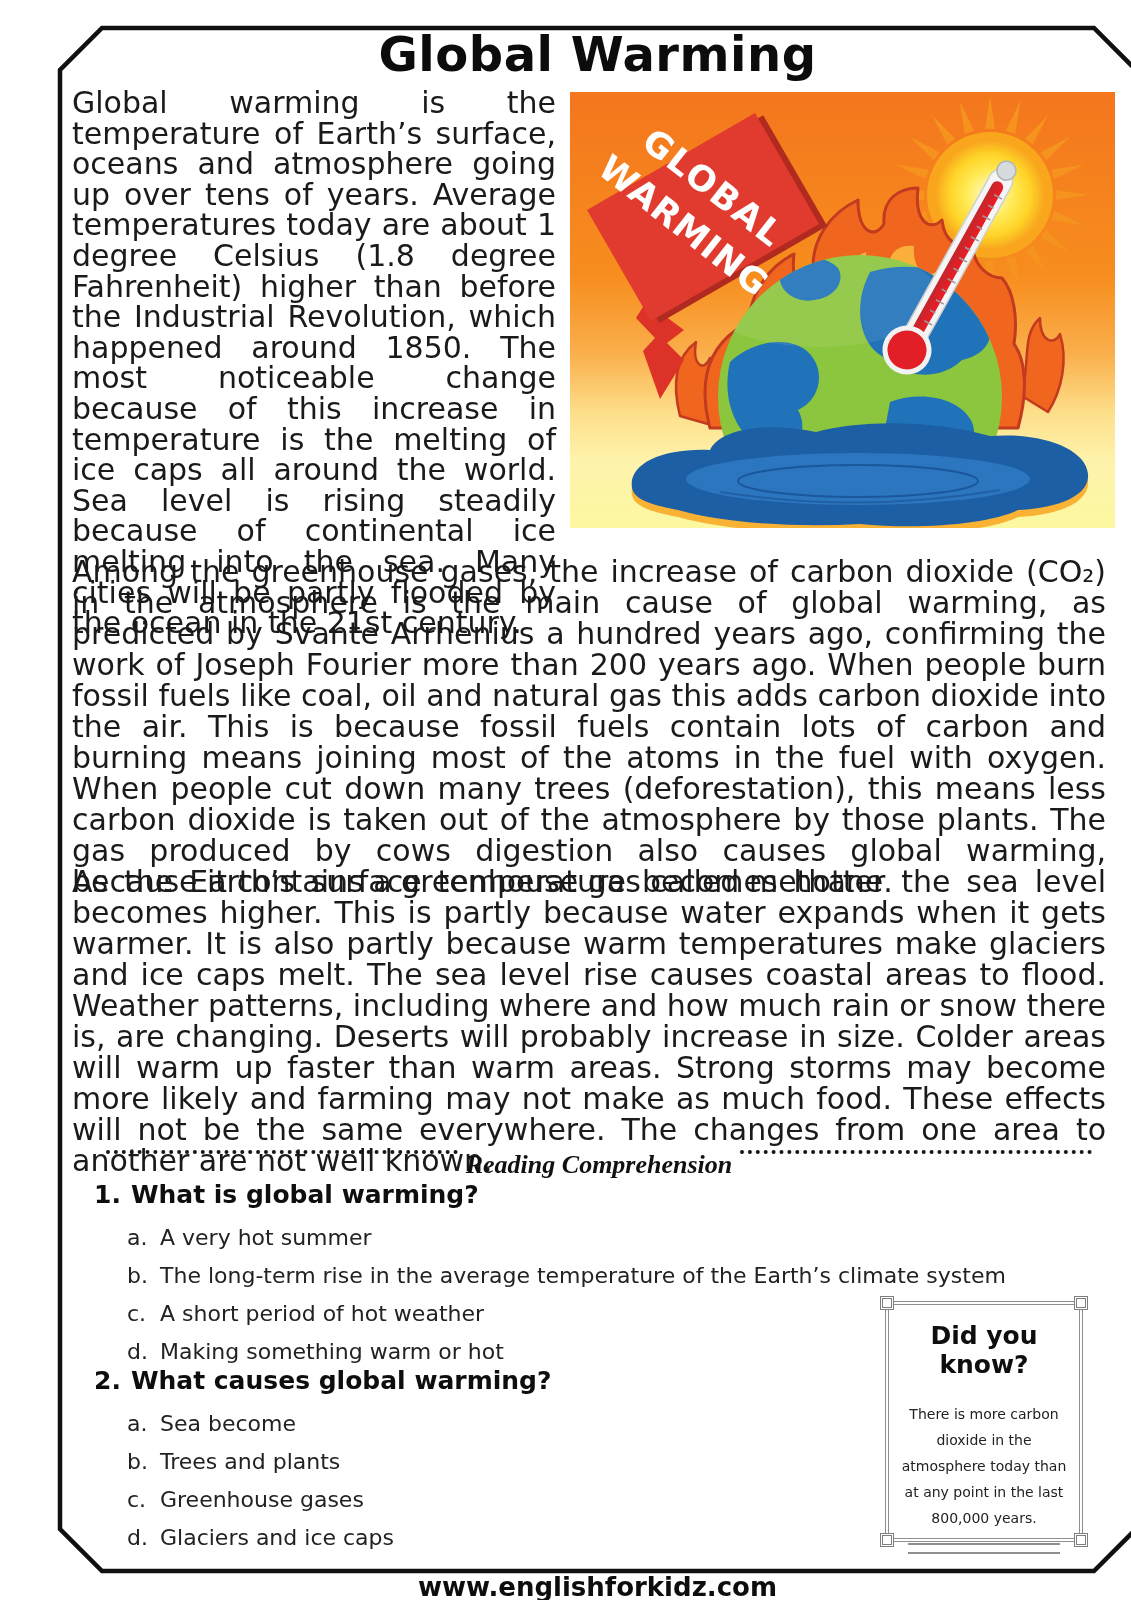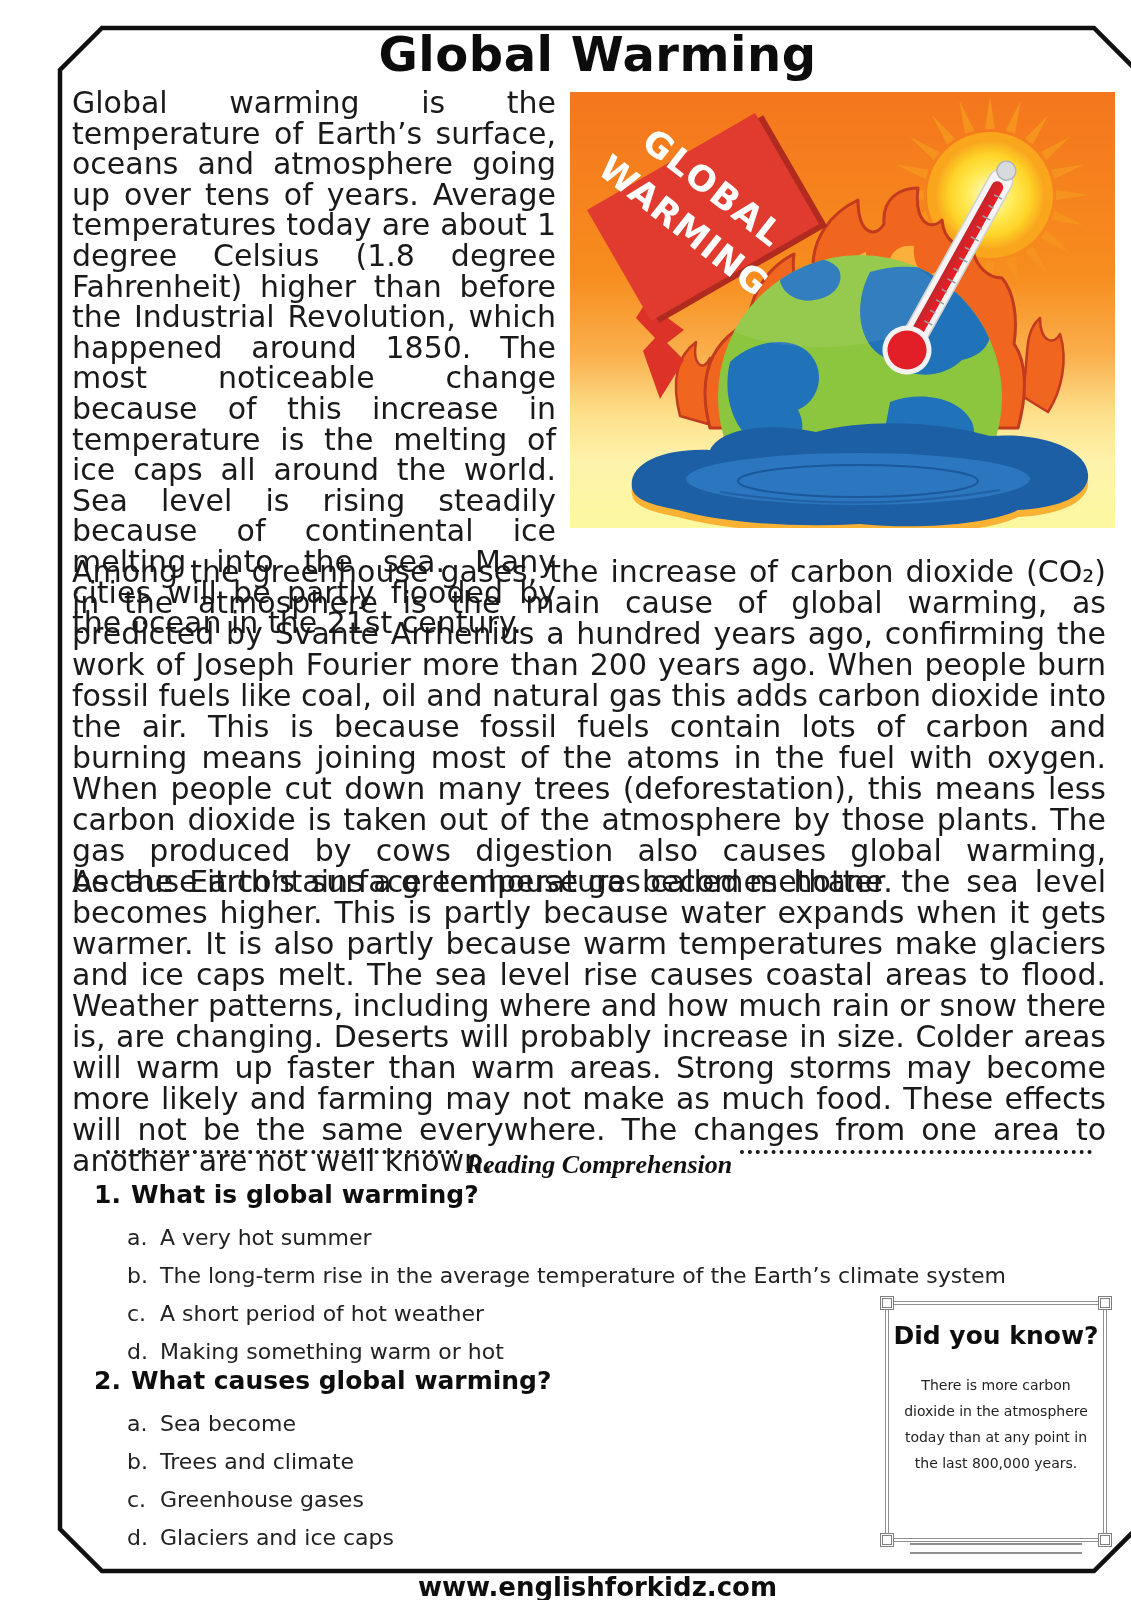--- a/index.html
+++ b/index.html
@@ -29,21 +29,21 @@
   }
 
   .question { position:absolute; left:62px; }
   .q1 { top:1180px; width:1000px; }
   .q2 { top:1366px; width:760px; }
   .q-head { display:flex; gap:10px; font-size:25px; font-weight:bold; color:#0e0e0e; margin-bottom:16px; }
   .q-option { display:flex; margin-bottom:13px; font-size:22px; color:#222; }
   .q-option .letter { width:33px; margin-left:33px; flex:0 0 auto; }
 
   .dyk {
-    position:absolute; left:853px; top:1301px; width:222px; height:241px;
+    position:absolute; left:853px; top:1301px; width:198px; height:241px;
     border:4px double #8f8f8f; background:#fff; box-sizing:border-box;
   }
   .dyk-corner {
     position:absolute; width:14px; height:14px; background:#fff;
     border:3px double #7e7e7e; box-sizing:border-box;
   }
   .dyk-corner.tl { left:-9px;  top:-9px; }
   .dyk-corner.tr { right:-9px; top:-9px; }
   .dyk-corner.bl { left:-9px;  bottom:-9px; }
   .dyk-corner.br { right:-9px; bottom:-9px; }
@@ -214,21 +214,21 @@
     <div class="q-head">
       <span>2.</span>
       <span>What causes global warming?</span>
     </div>
     <div class="q-option">
       <span class="letter">a.</span>
       <span>Sea become</span>
     </div>
     <div class="q-option">
       <span class="letter">b.</span>
-      <span>Trees and climate</span>
+      <span>Trees and plants</span>
     </div>
     <div class="q-option">
       <span class="letter">c.</span>
       <span>Greenhouse gases</span>
     </div>
     <div class="q-option">
       <span class="letter">d.</span>
       <span>Glaciers and ice caps</span>
     </div>
   </div>

